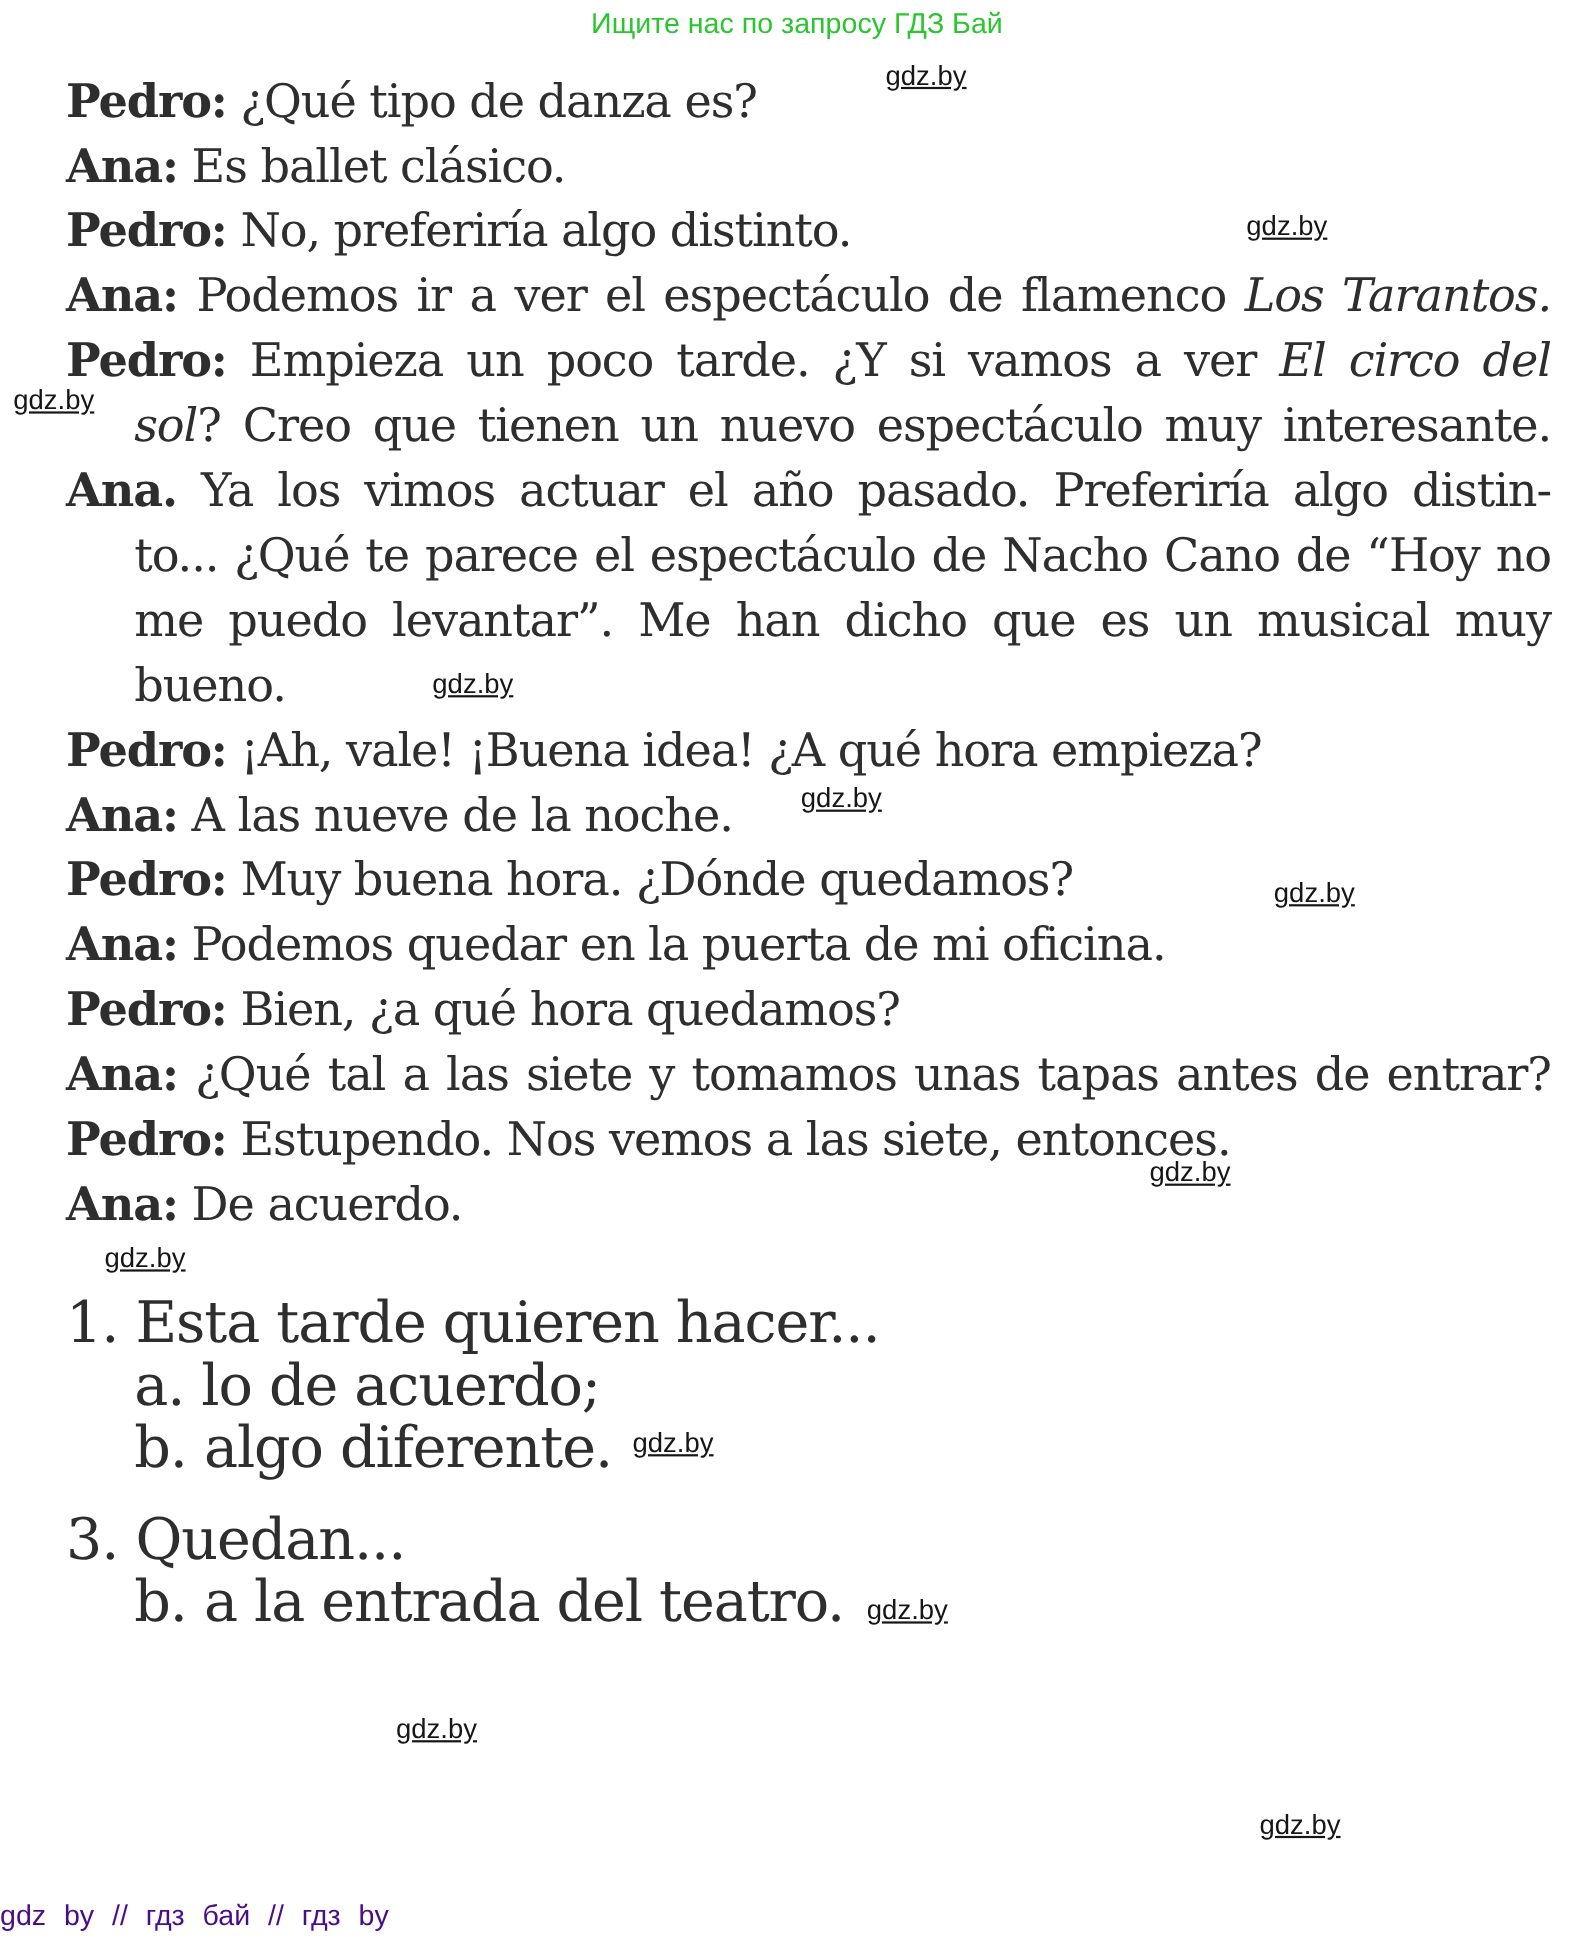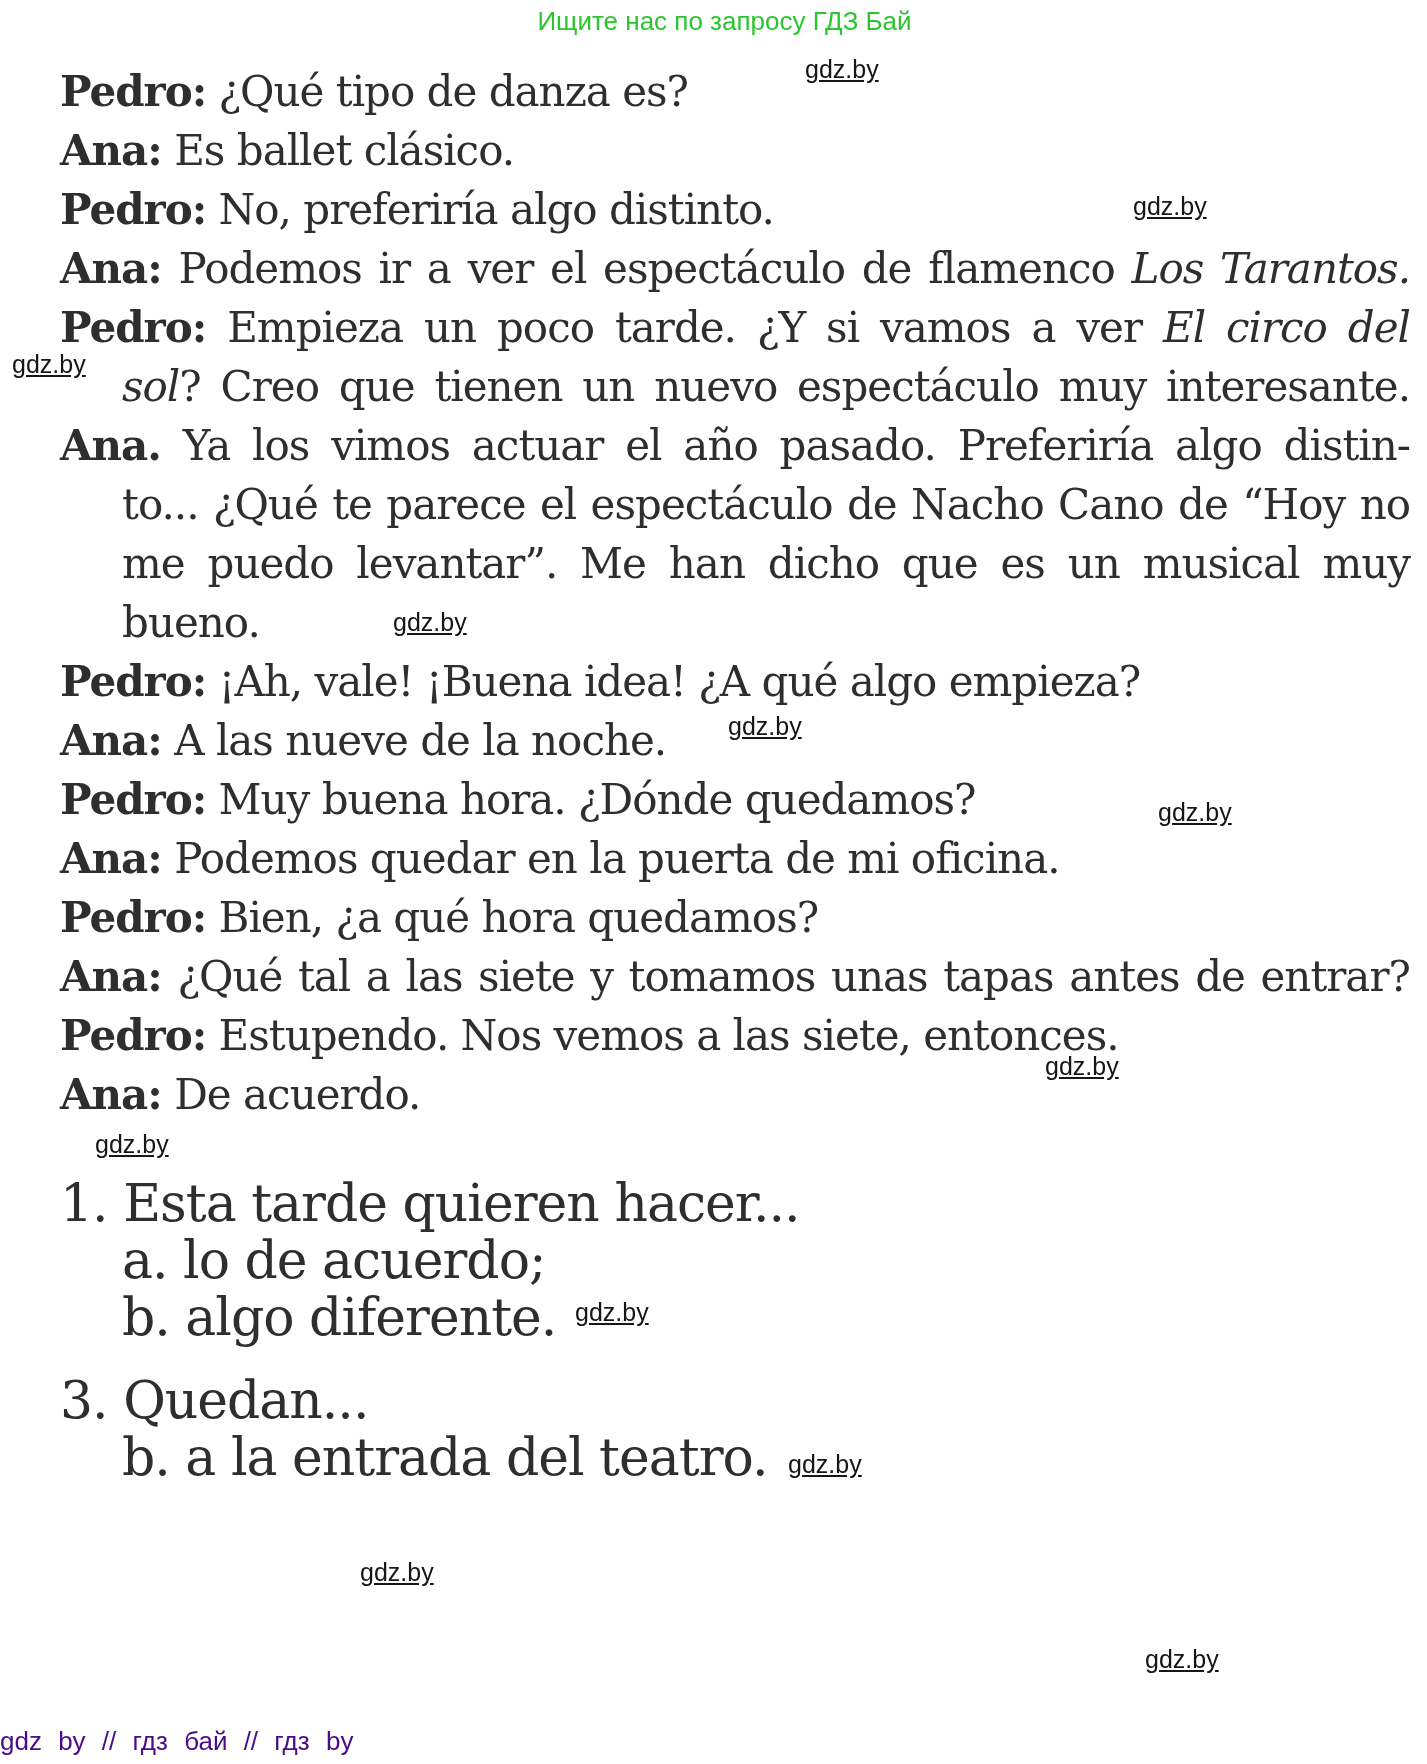--- a/index.html
+++ b/index.html
@@ -58,21 +58,21 @@
       <div class="dline"><span class="b">Pedro:</span><span> ¿Qué tipo de danza es?</span></div>
       <div class="dline"><span class="b">Ana:</span><span> Es ballet clásico.</span></div>
       <div class="dline"><span class="b">Pedro:</span><span> No, preferiría algo distinto.</span></div>
       <div class="dline fill"><span class="b">Ana:</span><span> Podemos ir a ver el espectáculo de flamenco </span><span class="i">Los Tarantos.</span></div>
       <div class="dline fill"><span class="b">Pedro:</span><span> Empieza un poco tarde. ¿Y si vamos a ver </span><span class="i">El circo del</span></div>
       <div class="dline ind fill"><span class="i">sol</span><span>? Creo que tienen un nuevo espectáculo muy interesante.</span></div>
       <div class="dline fill"><span class="b">Ana.</span><span> Ya los vimos actuar el año pasado. Preferiría algo distin-</span></div>
       <div class="dline ind fill"><span>to... ¿Qué te parece el espectáculo de Nacho Cano de “Hoy no</span></div>
       <div class="dline ind fill"><span>me puedo levantar”. Me han dicho que es un musical muy</span></div>
       <div class="dline ind"><span>bueno.</span></div>
-      <div class="dline"><span class="b">Pedro:</span><span> ¡Ah, vale! ¡Buena idea! ¿A qué algo empieza?</span></div>
+      <div class="dline"><span class="b">Pedro:</span><span> ¡Ah, vale! ¡Buena idea! ¿A qué hora empieza?</span></div>
       <div class="dline"><span class="b">Ana:</span><span> A las nueve de la noche.</span></div>
       <div class="dline"><span class="b">Pedro:</span><span> Muy buena hora. ¿Dónde quedamos?</span></div>
       <div class="dline"><span class="b">Ana:</span><span> Podemos quedar en la puerta de mi oficina.</span></div>
       <div class="dline"><span class="b">Pedro:</span><span> Bien, ¿a qué hora quedamos?</span></div>
       <div class="dline fill"><span class="b">Ana:</span><span> ¿Qué tal a las siete y tomamos unas tapas antes de entrar?</span></div>
       <div class="dline"><span class="b">Pedro:</span><span> Estupendo. Nos vemos a las siete, entonces.</span></div>
       <div class="dline"><span class="b">Ana:</span><span> De acuerdo.</span></div>
     </div>
   <div class="questions">
       <div class="qgroup">

